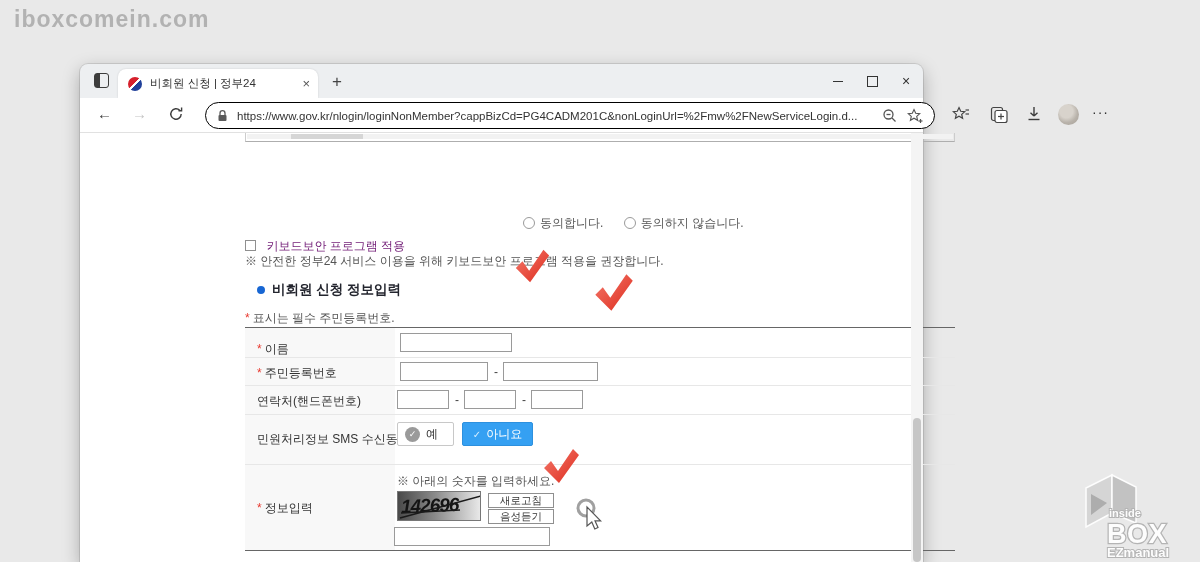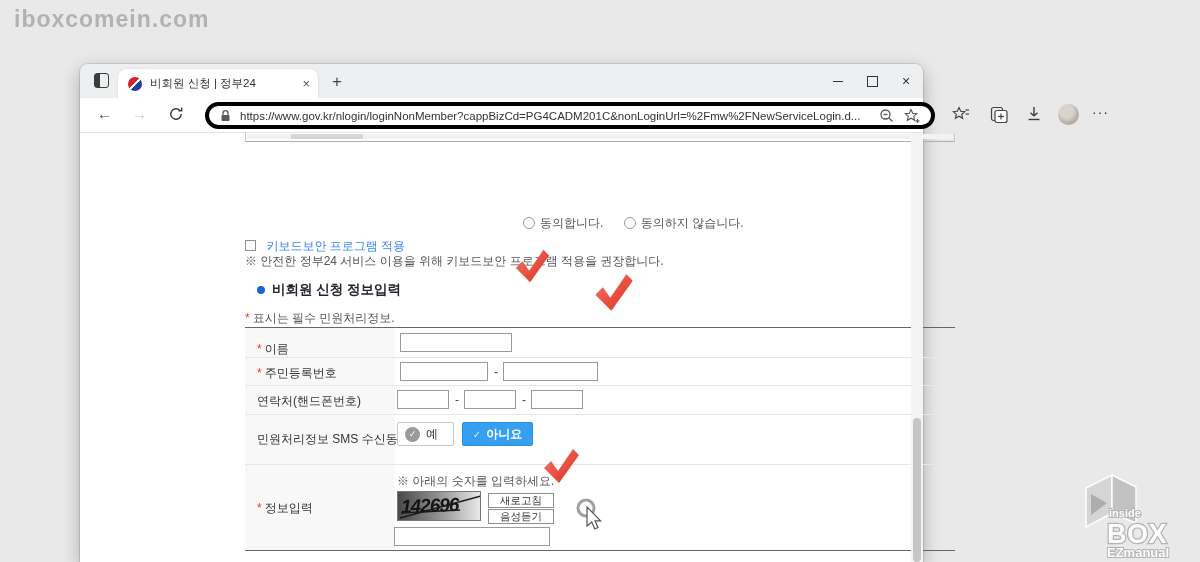--- a/index.html
+++ b/index.html
@@ -20,21 +20,21 @@
   .tabtitle { font-size:11.5px; color:#333; margin-left:8px; white-space:nowrap; overflow:hidden; flex:1 1 auto; }
   .tabclose { font-size:13px; color:#555; margin-left:6px; cursor:default; }
   .newtab { position:absolute; left:252px; top:8px; font-size:17px; color:#444; }
   .winctl { position:absolute; top:0; height:34px; width:34px; display:flex; align-items:center; justify-content:center; color:#333; }
   .ctl-min::after { content:""; width:10px; height:0; border-top:1px solid #333; }
   .ctl-max::after { content:""; width:9px; height:9px; border:1px solid #333; }
   .ctl-close { font-size:14px; }
 
   .toolbar { position:absolute; left:0; top:34px; right:0; height:35px; background:#fff; border-bottom:1px solid #e1e1e1; border-radius:0; }
   .navbtn { position:absolute; top:7px; font-size:15px; color:#3c3c3c; }
-  .urlbar { position:absolute; left:125px; top:4px; width:730px; height:27px; border:4px solid #000000; border-radius:14px; background:#fff; display:flex; align-items:center; padding:0 10px; }
+  .urlbar { position:absolute; left:125px; top:4px; width:730px; height:27px; border:1px solid #000000; border-radius:14px; background:#fff; display:flex; align-items:center; padding:0 10px; }
   .urltext { font-size:11.5px; color:#333; margin-left:8px; white-space:nowrap; overflow:hidden; flex:1 1 auto; }
   .tbicon { position:absolute; top:8px; }
   .avatar { position:absolute; top:6px; width:21px; height:21px; border-radius:50%; background:radial-gradient(circle at 40% 35%, #d8d3cc 0 35%, #b9b3ab 60%, #a39d94 100%); }
   .more { position:absolute; top:6px; font-size:14px; color:#333; letter-spacing:1px; }
 
   .content { position:absolute; left:0; top:69px; right:0; bottom:0; background:#fff; }
 
   
   .vscroll { position:absolute; right:0; top:0; width:12px; bottom:0; background:#f4f4f4; }
   .vthumb { position:absolute; left:2px; width:8px; border-radius:4px; background:#c6c6c6; }
@@ -59,21 +59,21 @@
   .labelcol { position:absolute; left:0; top:0; width:150px; height:100%; background:#f8f8f8; }
   .rowline { position:absolute; left:0; width:100%; height:0; border-top:1px solid #e7e7e7; }
   .flabel { position:absolute; left:12px; font-size:12px; color:#333; white-space:nowrap; }
   .inp { position:absolute; height:19px; border:1px solid #9a9a9a; background:#fff; font:12px "Liberation Sans",sans-serif; padding:0 4px; }
   .dash { position:absolute; font-size:12px; color:#444; }
   .yesbtn { position:absolute; left:152px; top:94px; width:57px; height:24px; background:#fff; border:1px solid #c8c8c8; border-radius:2px; display:flex; align-items:center; padding:0 7px; }
   .yescircle { width:15px; height:15px; border-radius:50%; background:#9a9a9a; color:#fff; font-size:9px; display:flex; align-items:center; justify-content:center; }
   .yestext { font-size:12px; color:#333; margin-left:6px; }
   .nobtn { position:absolute; left:217px; top:94px; width:71px; height:24px; background:#35a0f2; border:1px solid #2d90de; border-radius:2px; color:#fff; display:flex; align-items:center; justify-content:center; }
   .nocheck { font-size:10px; color:#d8efff; margin-right:5px; }
-  .notext { font-size:12px; font-weight:bold; }
+  .notext { font-size:12px; font-weight:normal; }
   .captcha { position:absolute; left:152px; top:163px; width:84px; height:30px; border:1px solid #777; background:linear-gradient(90deg,#4a4a4a 0%, #8a8a8a 45%, #e8e8e8 100%); overflow:hidden; }
   .capdigits { position:absolute; left:3px; top:3px; font-size:19px; font-weight:bold; font-style:italic; color:#141414; letter-spacing:-1px; transform:rotate(-2deg); }
   .sbtn { position:absolute; left:243px; width:66px; height:15px; border:1px solid #8f8f8f; background:#fff; font-size:10.5px; color:#333; text-align:center; line-height:13px; }
 
   .annot { position:absolute; }
   .logo { position:absolute; left:1082px; top:470px; opacity:.92; z-index:60; }
   .logotext { fill:#fff; stroke:#b0b0b0; paint-order:stroke; font-family:"Liberation Sans",sans-serif; }
   .cursor { position:absolute; left:572px; top:494px; z-index:55; }
 </style>
 </head>
@@ -149,30 +149,30 @@
         </div>
       </div>
 
       <div style="position:absolute;left:443px;top:80px;white-space:nowrap;text-align:center;">
         <span class="radio"></span><span class="rlabel">동의합니다.</span>
         <span class="radio" style="margin-left:16px;"></span><span class="rlabel">동의하지 않습니다.</span>
       </div>
 
       <div style="position:absolute;left:165px;top:103px;">
         <span class="chkbox"></span>
-        <span class="note" style="margin-left:6px;color:#3b82f6;">키보드보안 프로그램 적용</span>
+        <span class="note" style="margin-left:6px;color:#701a75;">키보드보안 프로그램 적용</span>
       </div>
       <div class="note" style="position:absolute;left:165px;top:120px;">※ 안전한 정부24 서비스 이용을 위해 키보드보안 프로그램 적용을 권장합니다.</div>
 
       <div class="sec-head">
         <span class="sec-dot"></span>
         <span class="sec-title">비회원 신청 정보입력</span>
       </div>
       <div style="position:absolute;left:165px;top:175px;">
-        <span class="req">*</span><span class="note">표시는 필수 민원처리정보.</span>
+        <span class="req">*</span><span class="note">표시는 필수 주민등록번호.</span>
       </div>
 
       <div class="ftable">
         <div class="labelcol"></div>
         <div class="rowline" style="top:29px;"></div>
         <div class="rowline" style="top:57px;"></div>
         <div class="rowline" style="top:86px;"></div>
         <div class="rowline" style="top:136px;"></div>
 
         <div class="flabel" style="top:13px;text-align:right;">

